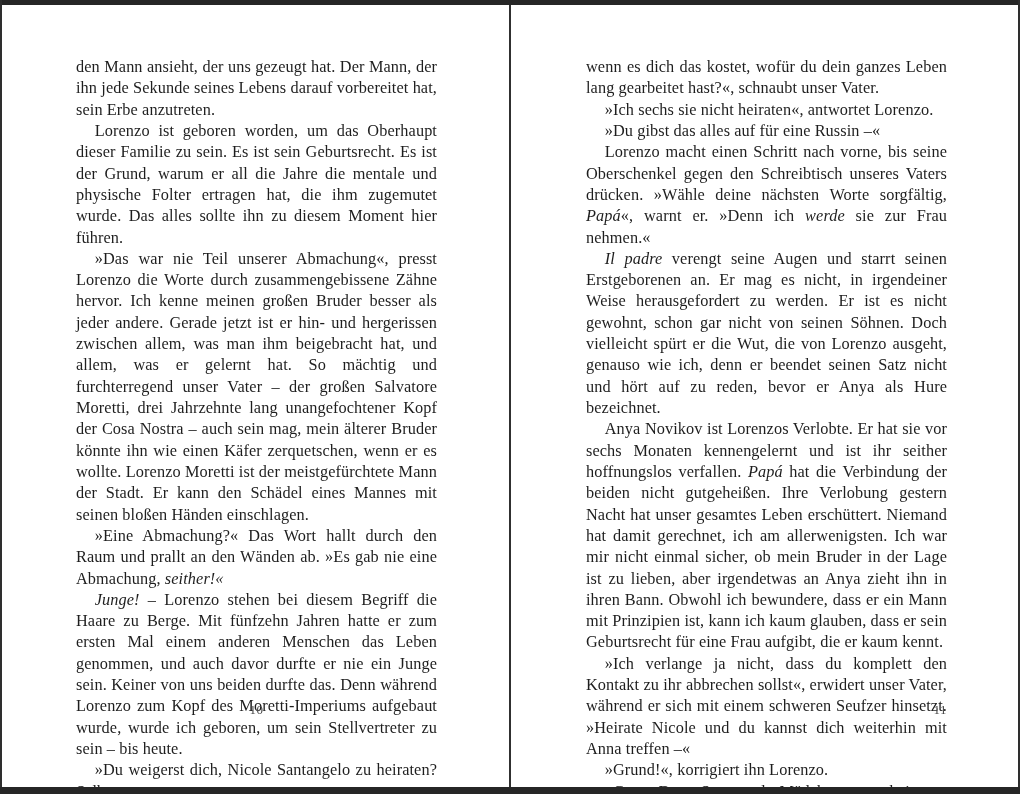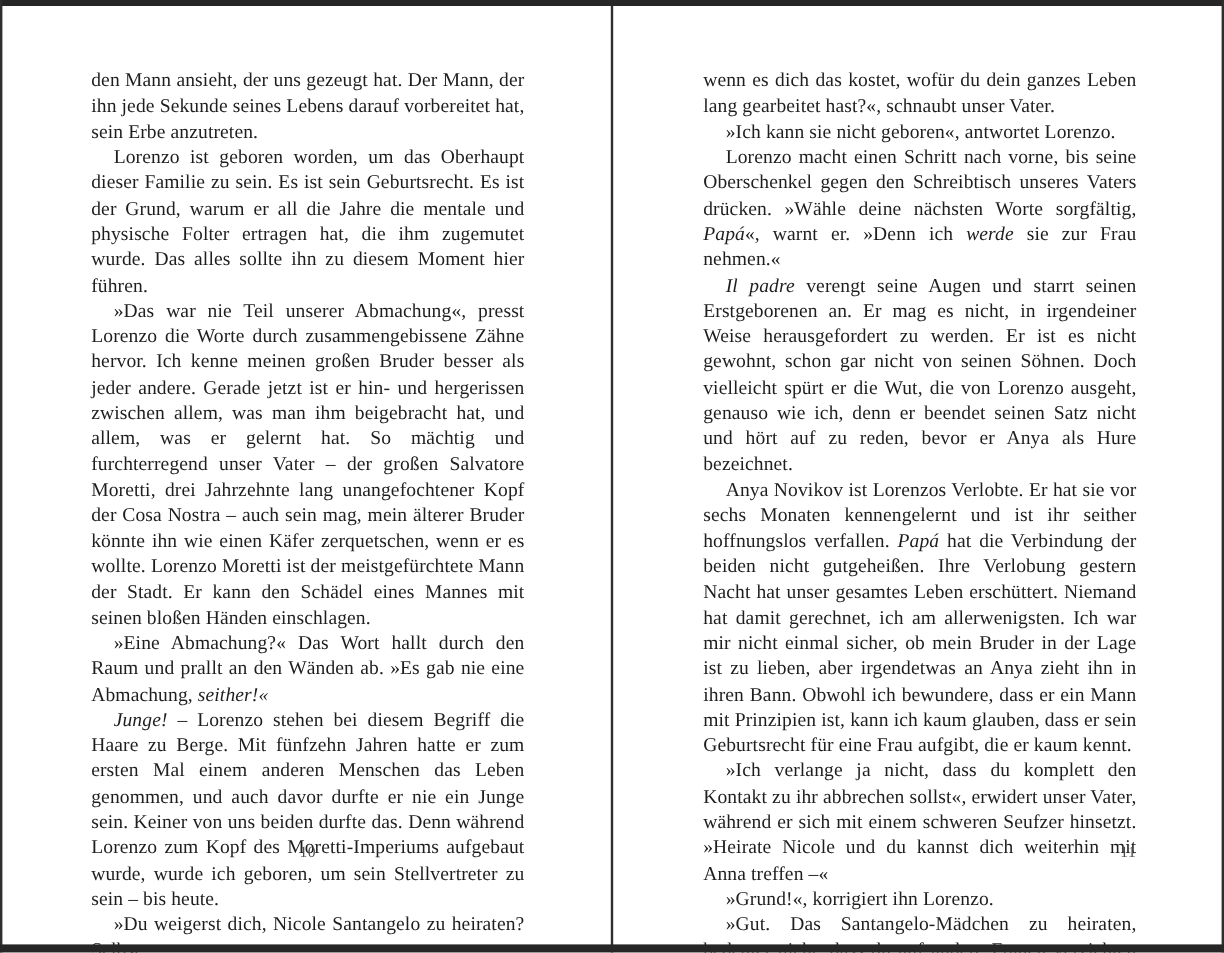--- a/index.html
+++ b/index.html
@@ -104,21 +104,22 @@
         <p class="para indent" lang="de"><span>»Du weigerst dich, Nicole Santangelo zu heiraten? Selbst</span></p>
       </div>
     <div class="page-number">10</div>
   </div>
 
   <div class="gutter"></div>
 
   <div class="page right">
     <div class="text-block">
         <p class="para" lang="de"><span>wenn es dich das kostet, wofür du dein ganzes Leben lang gearbeitet hast?«, schnaubt unser Vater.</span></p>
-        <p class="para indent" lang="de"><span>»Ich kann sie nicht geboren«, antwortet Lorenzo.</span></p>
+        <p class="para indent" lang="de"><span>»Ich sechs sie nicht heiraten«, antwortet Lorenzo.</span></p>
+        <p class="para indent" lang="de"><span>»Du gibst das alles auf für eine Russin –«</span></p>
         <p class="para indent" lang="de"><span>Lorenzo macht einen Schritt nach vorne, bis seine Oberschenkel gegen den Schreibtisch unseres Vaters drücken. »Wähle deine nächsten Worte sorgfältig, </span><em>Papá</em><span>«, warnt er. »Denn ich </span><em>werde</em><span> sie zur Frau nehmen.«</span></p>
         <p class="para indent" lang="de"><em>Il padre</em><span> verengt seine Augen und starrt seinen Erstgeborenen an. Er mag es nicht, in irgendeiner Weise herausgefordert zu werden. Er ist es nicht gewohnt, schon gar nicht von seinen Söhnen. Doch vielleicht spürt er die Wut, die von Lorenzo ausgeht, genauso wie ich, denn er beendet seinen Satz nicht und hört auf zu reden, bevor er Anya als Hure bezeichnet.</span></p>
         <p class="para indent" lang="de"><span>Anya Novikov ist Lorenzos Verlobte. Er hat sie vor sechs Monaten kennengelernt und ist ihr seither hoffnungslos verfallen. </span><em>Papá</em><span> hat die Verbindung der beiden nicht gutgeheißen. Ihre Verlobung gestern Nacht hat unser gesamtes Leben erschüttert. Niemand hat damit gerechnet, ich am allerwenigsten. Ich war mir nicht einmal sicher, ob mein Bruder in der Lage ist zu lieben, aber irgendetwas an Anya zieht ihn in ihren Bann. Obwohl ich bewundere, dass er ein Mann mit Prinzipien ist, kann ich kaum glauben, dass er sein Geburtsrecht für eine Frau aufgibt, die er kaum kennt.</span></p>
         <p class="para indent" lang="de"><span>»Ich verlange ja nicht, dass du komplett den Kontakt zu ihr abbrechen sollst«, erwidert unser Vater, während er sich mit einem schweren Seufzer hinsetzt. »Heirate Nicole und du kannst dich weiterhin mit Anna treffen –«</span></p>
         <p class="para indent" lang="de"><span>»Grund!«, korrigiert ihn Lorenzo.</span></p>
         <p class="para indent" lang="de"><span>»Gut. Das Santangelo-Mädchen zu heiraten, bedeutet nicht, dass du auf andere Frauen verzichten musst. Du kannst</span></p>
       </div>
     <div class="page-number">11</div>
   </div>
 

